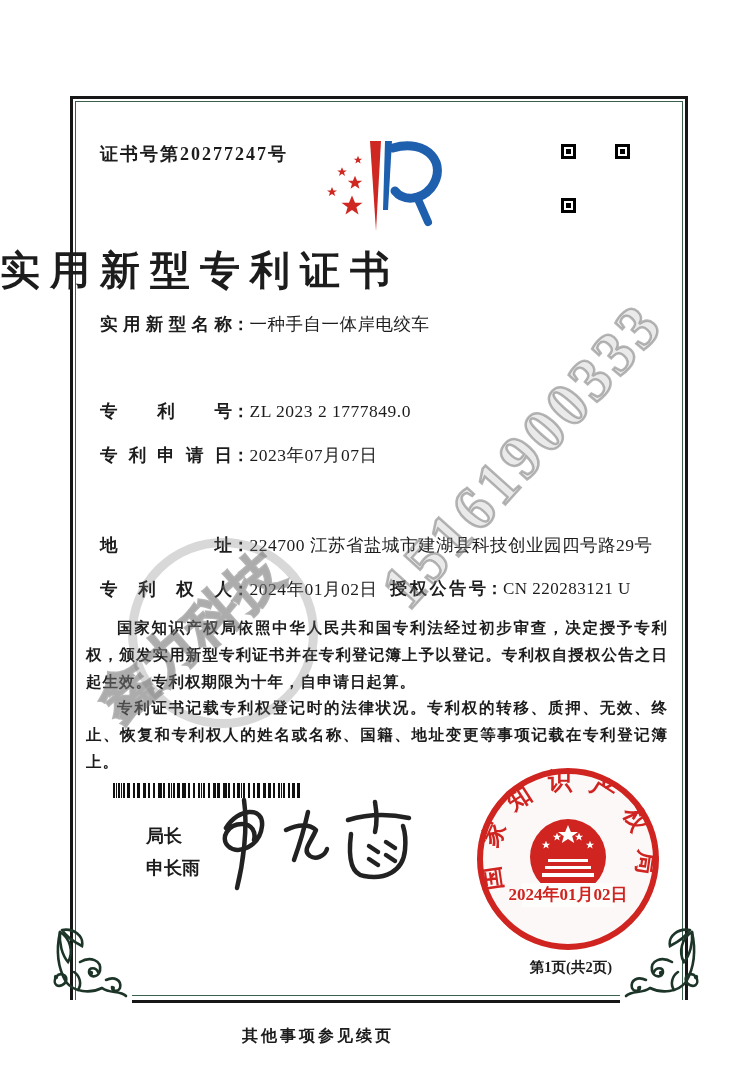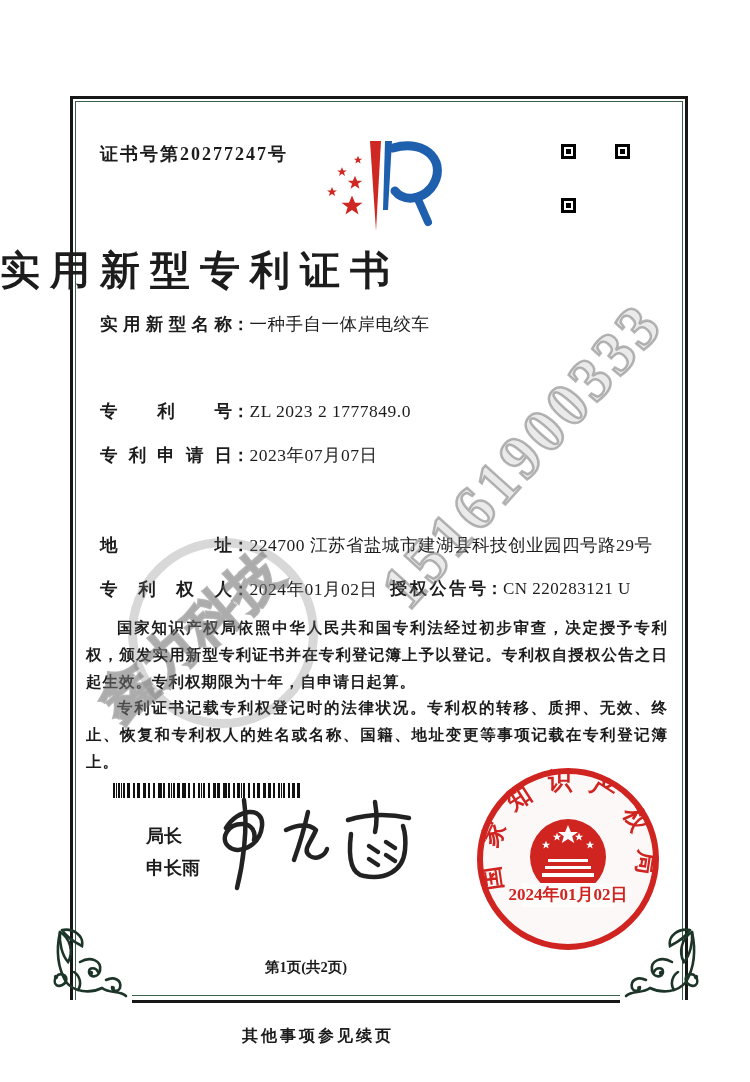--- a/index.html
+++ b/index.html
@@ -46,21 +46,21 @@
     background-image:
       repeating-linear-gradient(90deg,#111 0 2px,transparent 2px 5px),
       repeating-linear-gradient(90deg,#111 0 1px,transparent 1px 8px),
       repeating-linear-gradient(90deg,transparent 0 3px,#111 3px 4px,transparent 4px 11px);}
   .signer{position:absolute;left:113px;top:820px;font-family:"Liberation Sans","DejaVu Sans",sans-serif;
     font-weight:bold;font-size:18px;line-height:32px;margin-left:33px;}
   .sig{position:absolute;left:198px;top:788px;width:232px;height:112px;}
   
   .seal{position:absolute;left:472px;top:763px;width:192px;height:192px;}
   
-  .footer-page{position:absolute;left:0;top:958px;width:612px;text-align:center;
+  .footer-page{position:absolute;left:0;top:958px;width:612px;text-align:right;
     font-size:14.5px;font-weight:600;}
   .footer-note{position:absolute;left:0;top:1026px;width:636px;text-align:center;
     font-size:16px;font-weight:600;letter-spacing:3px;}
   
   .wm{position:absolute;font-weight:bold;color:rgba(140,140,140,0.18);
     -webkit-text-stroke:2.5px rgba(110,110,110,0.50);pointer-events:none;}
   .wm-phone{left:292px;top:420px;width:460px;text-align:center;font-size:62px;
     letter-spacing:4px;transform:rotate(-48deg);}
   .wm-company{left:62px;top:600px;width:260px;text-align:center;font-size:54px;
     letter-spacing:2px;transform:rotate(-41deg);}

